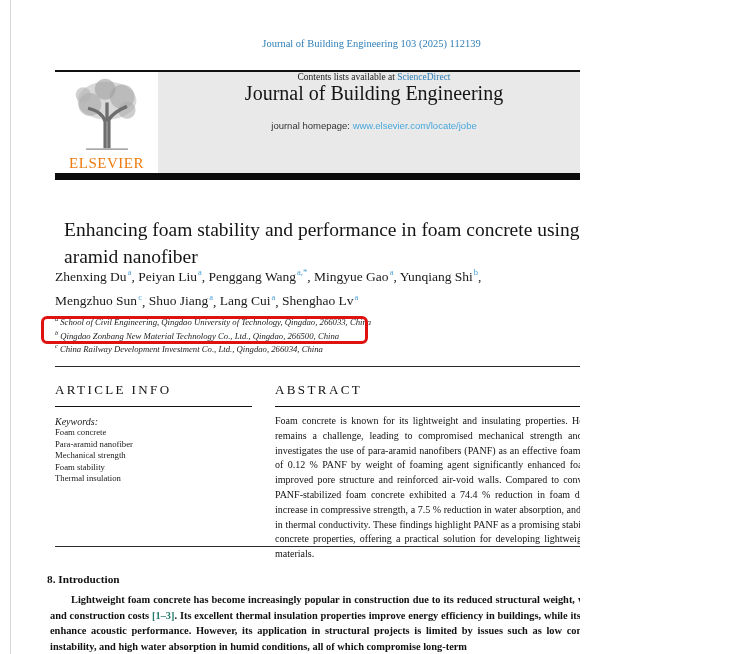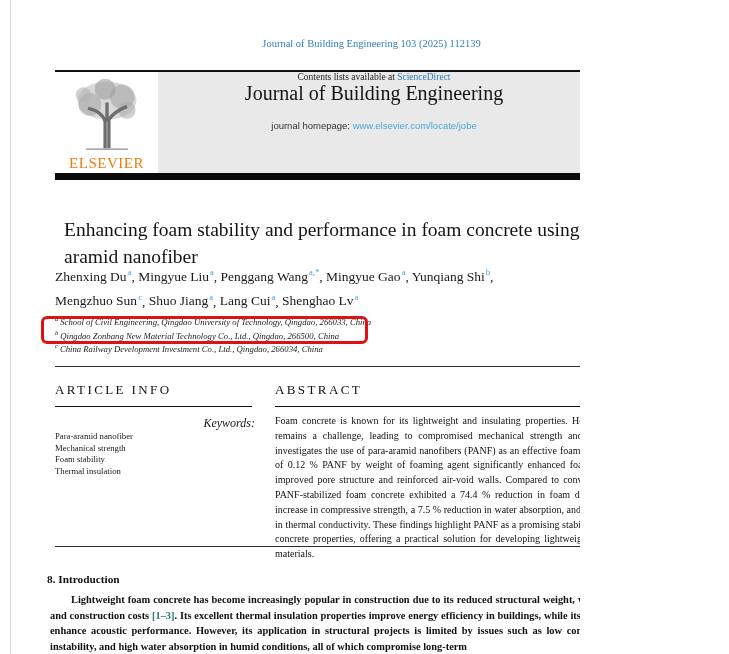--- a/index.html
+++ b/index.html
@@ -53,21 +53,21 @@
   .rule-top{top:366px;}
   .rule-bottom{top:546px;}
 
   
   .col-left{position:absolute;left:55px;top:382px;width:200px;}
   .col-right{position:absolute;left:275px;top:382px;width:405px;}
   .colhead{font-size:13px;letter-spacing:2.4px;color:#111;}
   .colrule{height:1px;background:#111;margin-top:8px;}
   .colrule-left{width:197px;}
   .colrule-right{width:405px;}
-  .kw-label{font-size:12px;font-style:italic;margin-top:9px;text-align:right;}
+  .kw-label{font-size:10px;font-style:italic;margin-top:9px;}
   .kw{font-size:8.7px;line-height:11.6px;}
   .abstract{margin:7px 0 0 0;font-size:10px;line-height:14.8px;text-align:justify;color:#111;}
 
   
   .intro-head{position:absolute;left:47px;top:573px;font-size:11.3px;font-weight:bold;color:#111;}
   .intro-p{position:absolute;left:50px;top:592px;width:664px;margin:0;font-size:10.4px;
            line-height:15.6px;text-align:justify;text-indent:21px;color:#111;font-weight:bold;}
   .cite-link{color:#2a7b6f;text-decoration:none;cursor:pointer;}
 </style>
 </head>
@@ -128,37 +128,38 @@
           </g>
         </svg>
       </div>
     </div>
     <div class="banner-bar"></div>
   </div>
 
   <h1 class="title">Enhancing foam stability and performance in foam concrete using para-aramid nanofiber</h1>
 
   <div class="authors">
-    <span><span>Zhenxing Du</span><sup>a</sup></span><span>, </span><span><span>Mingyue Liu</span><sup>a</sup></span><span>, </span><span><span>Penggang Wang</span><sup>a,*</sup></span><span>, </span><span><span>Mingyue Gao</span><sup>a</sup></span><span>, </span><span><span>Yunqiang Shi</span><sup>b</sup></span><span>, </span><br>
+    <span><span>Zhenxing Du</span><sup>a</sup></span><span>, </span><span><span>Peiyan Liu</span><sup>a</sup></span><span>, </span><span><span>Penggang Wang</span><sup>a,*</sup></span><span>, </span><span><span>Mingyue Gao</span><sup>a</sup></span><span>, </span><span><span>Yunqiang Shi</span><sup>b</sup></span><span>, </span><br>
     <span><span>Mengzhuo Sun</span><sup>c</sup></span><span>, </span><span><span>Shuo Jiang</span><sup>a</sup></span><span>, </span><span><span>Lang Cui</span><sup>a</sup></span><span>, </span><span><span>Shenghao Lv</span><sup>a</sup></span>
   </div>
 
   <div class="affils">
     <div><sup>a</sup><span>School of Civil Engineering, Qingdao University of Technology, Qingdao, 266033, China</span></div>
     <div><sup>b</sup><span>Qingdao Zonbang New Material Technology Co., Ltd., Qingdao, 266500, China</span></div>
     <div><sup>c</sup><span>China Railway Development Investment Co., Ltd., Qingdao, 266034, China</span></div>
   </div>
   <div class="redbox"></div>
 
   <div class="rule rule-top"></div>
 
   <div class="col-left">
     <div class="colhead">ARTICLE INFO</div>
     <div class="colrule colrule-left"></div>
     <div class="kw-label">Keywords:</div>
+    <div class="kw">Foam concrete</div>
     <div class="kw">Para-aramid nanofiber</div>
     <div class="kw">Mechanical strength</div>
     <div class="kw">Foam stability</div>
     <div class="kw">Thermal insulation</div>
   </div>
 
   <div class="col-right">
     <div class="colhead">ABSTRACT</div>
     <div class="colrule colrule-right"></div>
     <p class="abstract">Foam concrete is known for its lightweight and insulating properties. However, foam instability remains a challenge, leading to compromised mechanical strength and durability. This study investigates the use of para-aramid nanofibers (PANF) as an effective foam stabilizer. The inclusion of 0.12 % PANF by weight of foaming agent significantly enhanced foam stability, resulting in improved pore structure and reinforced air-void walls. Compared to conventional foam concrete, PANF-stabilized foam concrete exhibited a 74.4 % reduction in foam drainage rate, a 66.67 % increase in compressive strength, a 7.5 % reduction in water absorption, and a 27.45 % improvement in thermal conductivity. These findings highlight PANF as a promising stabilizer for enhancing foam concrete properties, offering a practical solution for developing lightweight, durable construction materials.</p>

